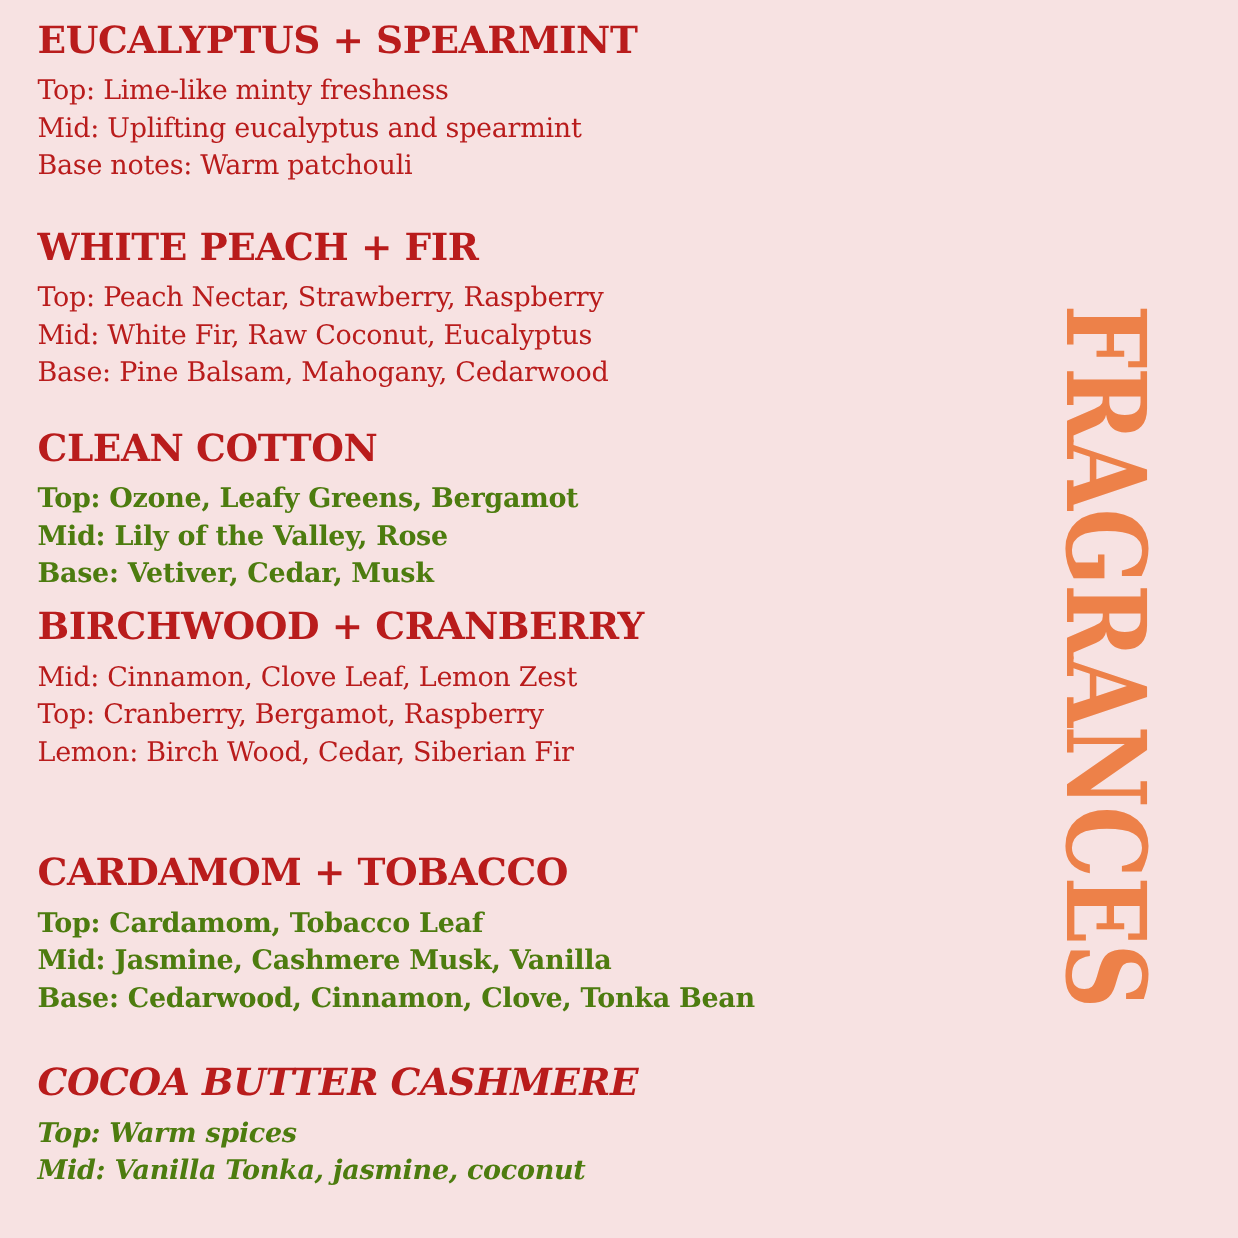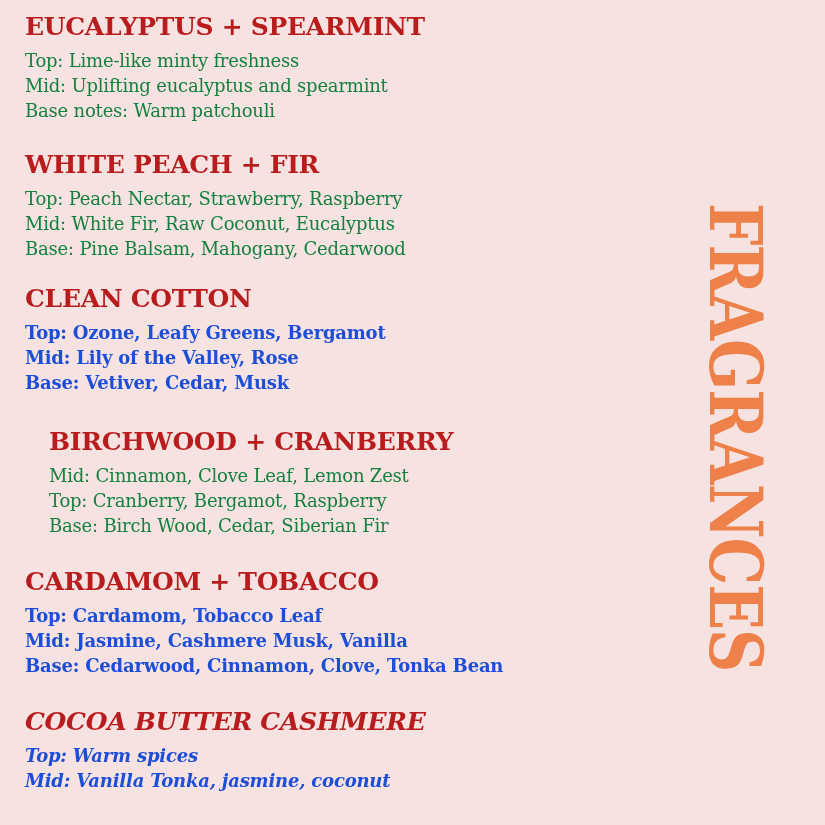--- a/index.html
+++ b/index.html
@@ -31,31 +31,31 @@
     font-weight: bold;
     letter-spacing: -0.3px;
     color: #b91c1c;
     white-space: nowrap;
   }
   .frag p.note {
     margin: 0;
     font-size: 18px;
     line-height: 25px;
     letter-spacing: -0.2px;
-    color: #15803d;
+    color: #b91c1c;
     white-space: nowrap;
   }
   .frag.bold-body p.note {
     font-weight: bold;
-    color: #1d4ed8;
+    color: #4d7c0f;
   }
   .s1 { top: 13px; }
   .s2 { top: 151px; }
   .s3 { top: 285px; }
-  .s4 { top: 428px; margin-left: 24px; }
+  .s4 { top: 404px; }
   .s5 { top: 568px; }
   .s6 { top: 708px; font-style: italic; }
   .vertical-banner {
     position: absolute;
     top: 203px;
     left: 705px;
     height: 470px;
     width: 62px;
     writing-mode: vertical-rl;
     text-orientation: mixed;
@@ -93,21 +93,21 @@
     <h2>CLEAN COTTON</h2>
     <p class="note">Top: Ozone, Leafy Greens, Bergamot</p>
     <p class="note">Mid: Lily of the Valley, Rose</p>
     <p class="note">Base: Vetiver, Cedar, Musk</p>
   </section>
 
   <section class="frag s4">
     <h2>BIRCHWOOD + CRANBERRY</h2>
     <p class="note">Mid: Cinnamon, Clove Leaf, Lemon Zest</p>
     <p class="note">Top: Cranberry, Bergamot, Raspberry</p>
-    <p class="note">Base: Birch Wood, Cedar, Siberian Fir</p>
+    <p class="note">Lemon: Birch Wood, Cedar, Siberian Fir</p>
   </section>
 
   <section class="frag s5 bold-body">
     <h2>CARDAMOM + TOBACCO</h2>
     <p class="note">Top: Cardamom, Tobacco Leaf</p>
     <p class="note">Mid: Jasmine, Cashmere Musk, Vanilla</p>
     <p class="note">Base: Cedarwood, Cinnamon, Clove, Tonka Bean</p>
   </section>
 
   <section class="frag s6 bold-body">

